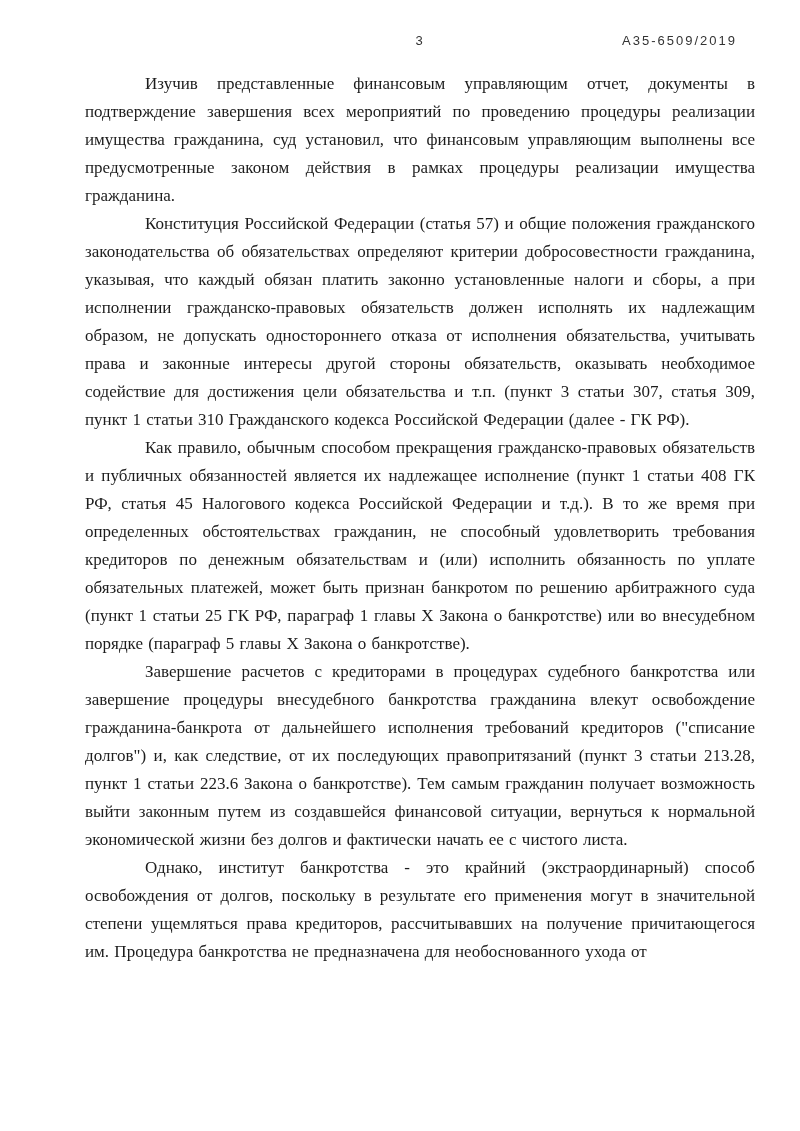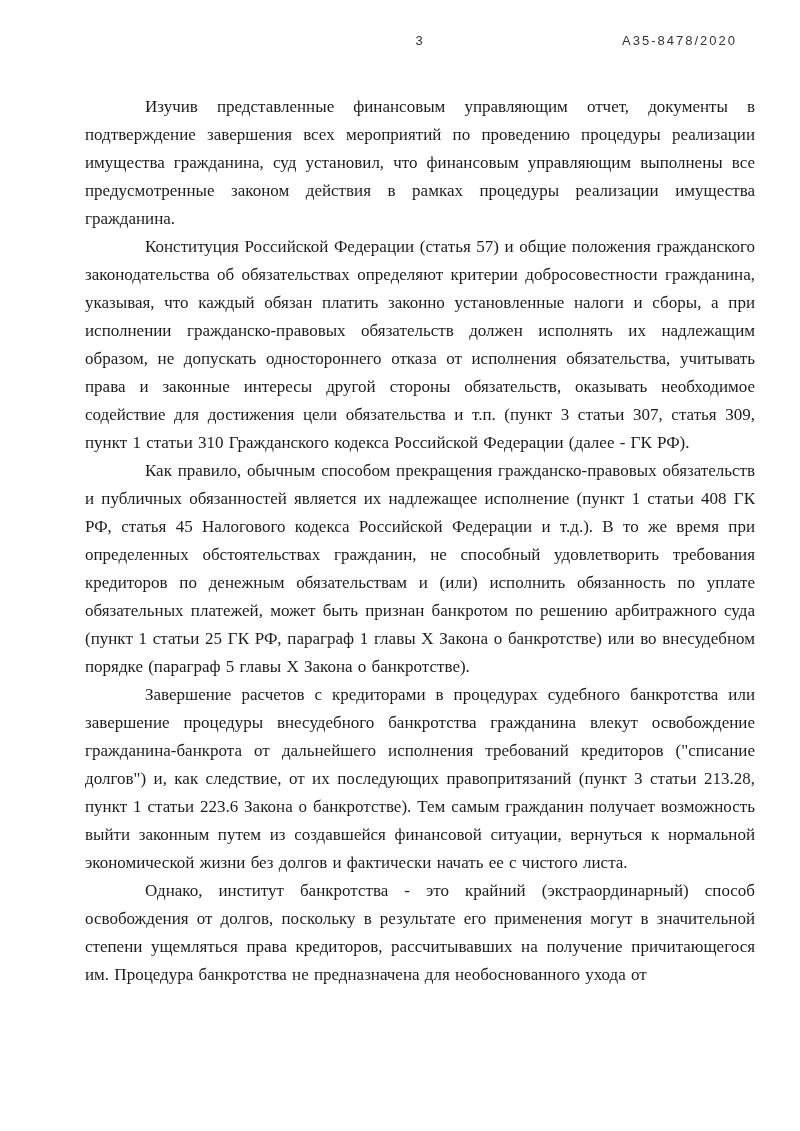--- a/index.html
+++ b/index.html
@@ -40,37 +40,36 @@
       white-space: nowrap;
     }
     .content {
       position: absolute;
       top: 70px;
       left: 85px;
       width: 670px;
       font-size: 17px;
       line-height: 28px;
       text-align: justify;
-      margin-top: 23px;
     }
     .content p {
       margin: 0;
       padding: 0;
       text-indent: 60px;
       word-spacing: 1px;
     }
   </style>
 </head>
 <body>
 
 <div class="page">
 
   <div class="running-header">
     <span class="page-number">3</span>
-    <span class="case-number">А35-8478/2020</span>
+    <span class="case-number">А35-6509/2019</span>
   </div>
 
   <div class="content">
     <p>Изучив представленные финансовым управляющим отчет, документы в подтверждение завершения всех мероприятий по проведению процедуры реализации имущества гражданина, суд установил, что финансовым управляющим выполнены все предусмотренные законом действия в рамках процедуры реализации имущества гражданина.</p>
     <p>Конституция Российской Федерации (статья 57) и общие положения гражданского законодательства об обязательствах определяют критерии добросовестности гражданина, указывая, что каждый обязан платить законно установленные налоги и сборы, а при исполнении гражданско-правовых обязательств должен исполнять их надлежащим образом, не допускать одностороннего отказа от исполнения обязательства, учитывать права и законные интересы другой стороны обязательств, оказывать необходимое содействие для достижения цели обязательства и т.п. (пункт 3 статьи 307, статья 309, пункт 1 статьи 310 Гражданского кодекса Российской Федерации (далее - ГК РФ).</p>
     <p>Как правило, обычным способом прекращения гражданско-правовых обязательств и публичных обязанностей является их надлежащее исполнение (пункт 1 статьи 408 ГК РФ, статья 45 Налогового кодекса Российской Федерации и т.д.). В то же время при определенных обстоятельствах гражданин, не способный удовлетворить требования кредиторов по денежным обязательствам и (или) исполнить обязанность по уплате обязательных платежей, может быть признан банкротом по решению арбитражного суда (пункт 1 статьи 25 ГК РФ, параграф 1 главы X Закона о банкротстве) или во внесудебном порядке (параграф 5 главы X Закона о банкротстве).</p>
     <p>Завершение расчетов с кредиторами в процедурах судебного банкротства или завершение процедуры внесудебного банкротства гражданина влекут освобождение гражданина-банкрота от дальнейшего исполнения требований кредиторов ("списание долгов") и, как следствие, от их последующих правопритязаний (пункт 3 статьи 213.28, пункт 1 статьи 223.6 Закона о банкротстве). Тем самым гражданин получает возможность выйти законным путем из создавшейся финансовой ситуации, вернуться к нормальной экономической жизни без долгов и фактически начать ее с чистого листа.</p>
     <p>Однако, институт банкротства - это крайний (экстраординарный) способ освобождения от долгов, поскольку в результате его применения могут в значительной степени ущемляться права кредиторов, рассчитывавших на получение причитающегося им. Процедура банкротства не предназначена для необоснованного ухода от</p>
   </div>
 

